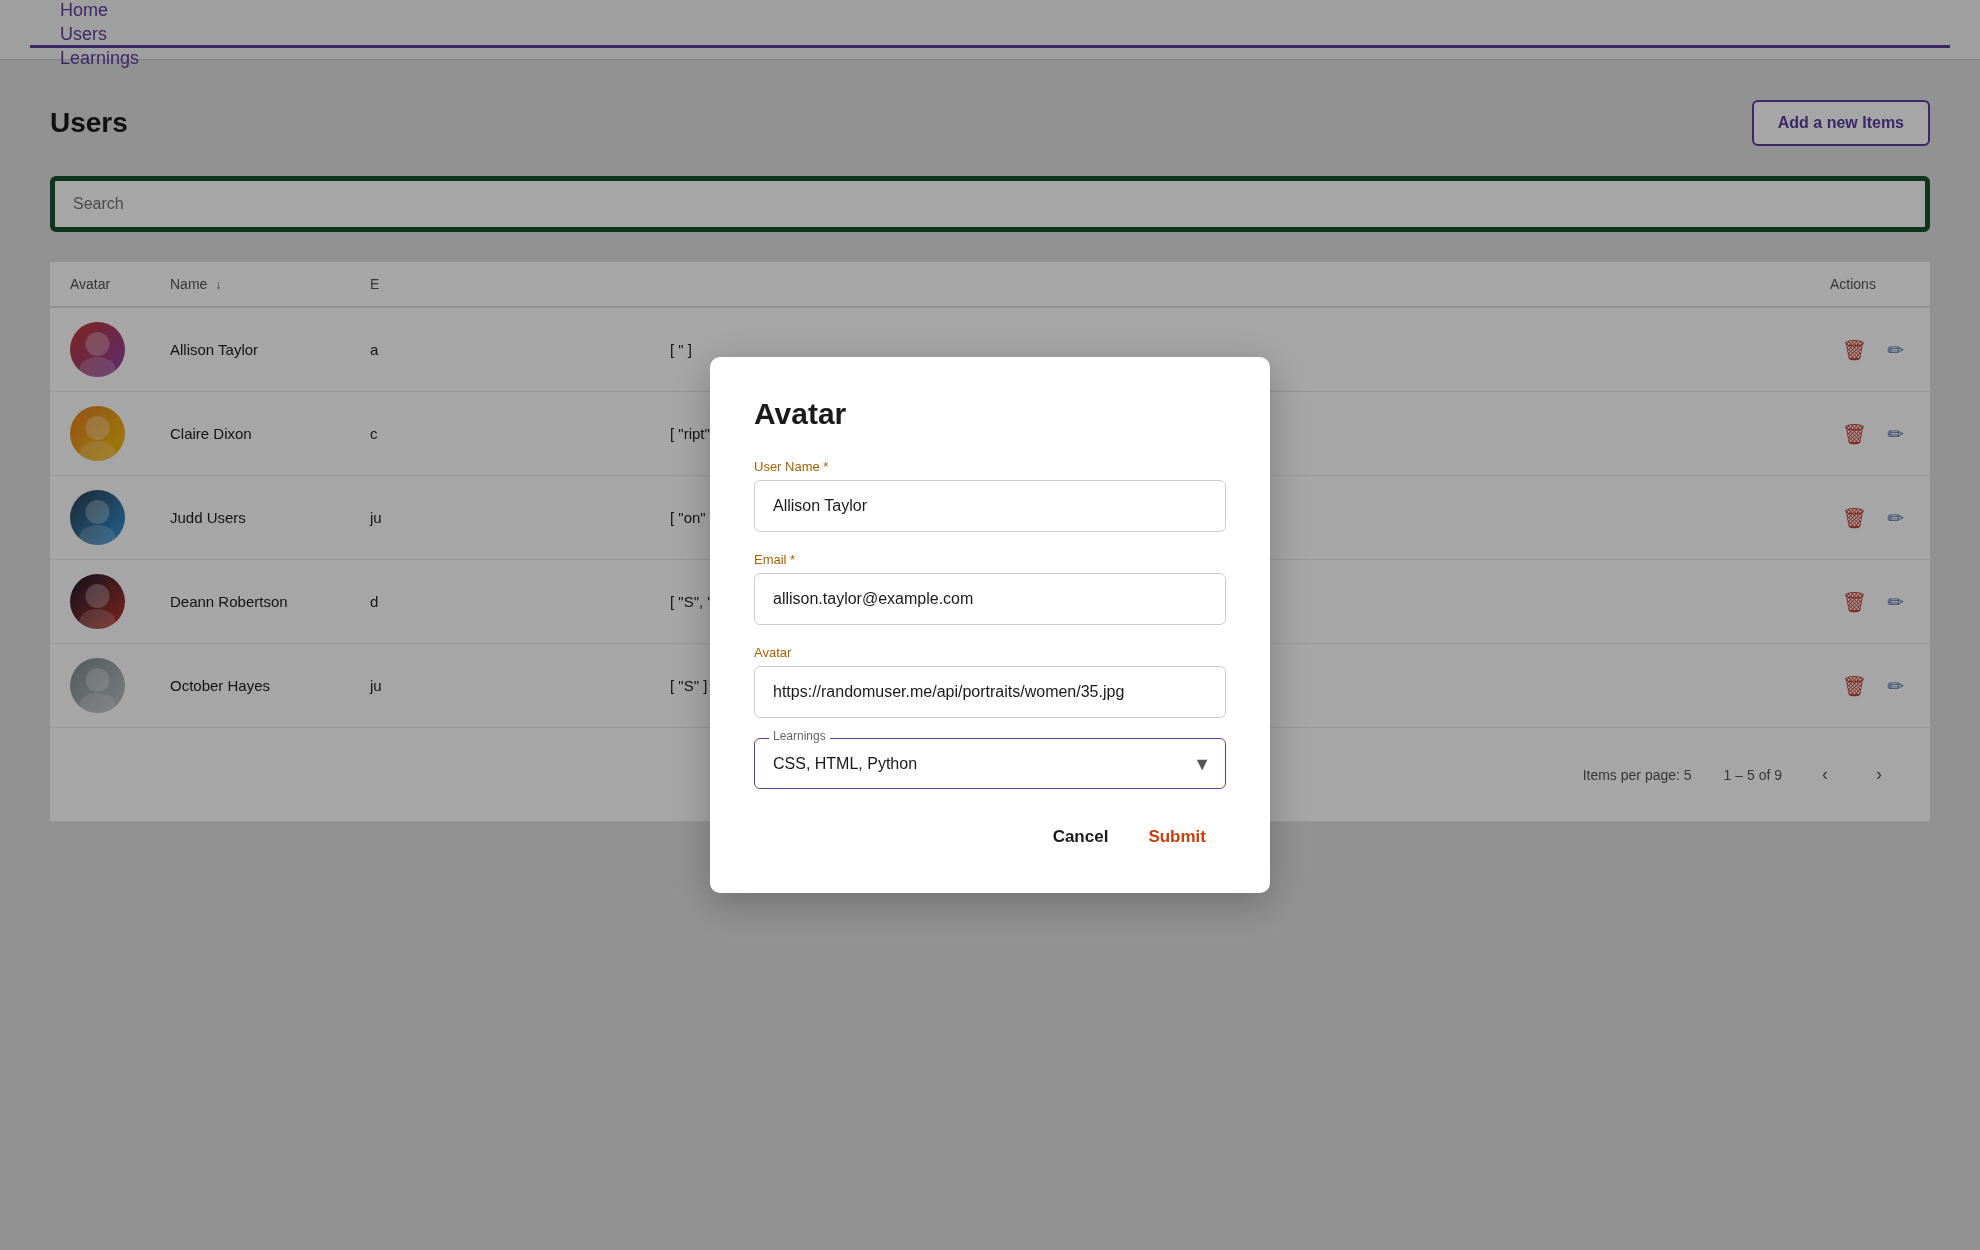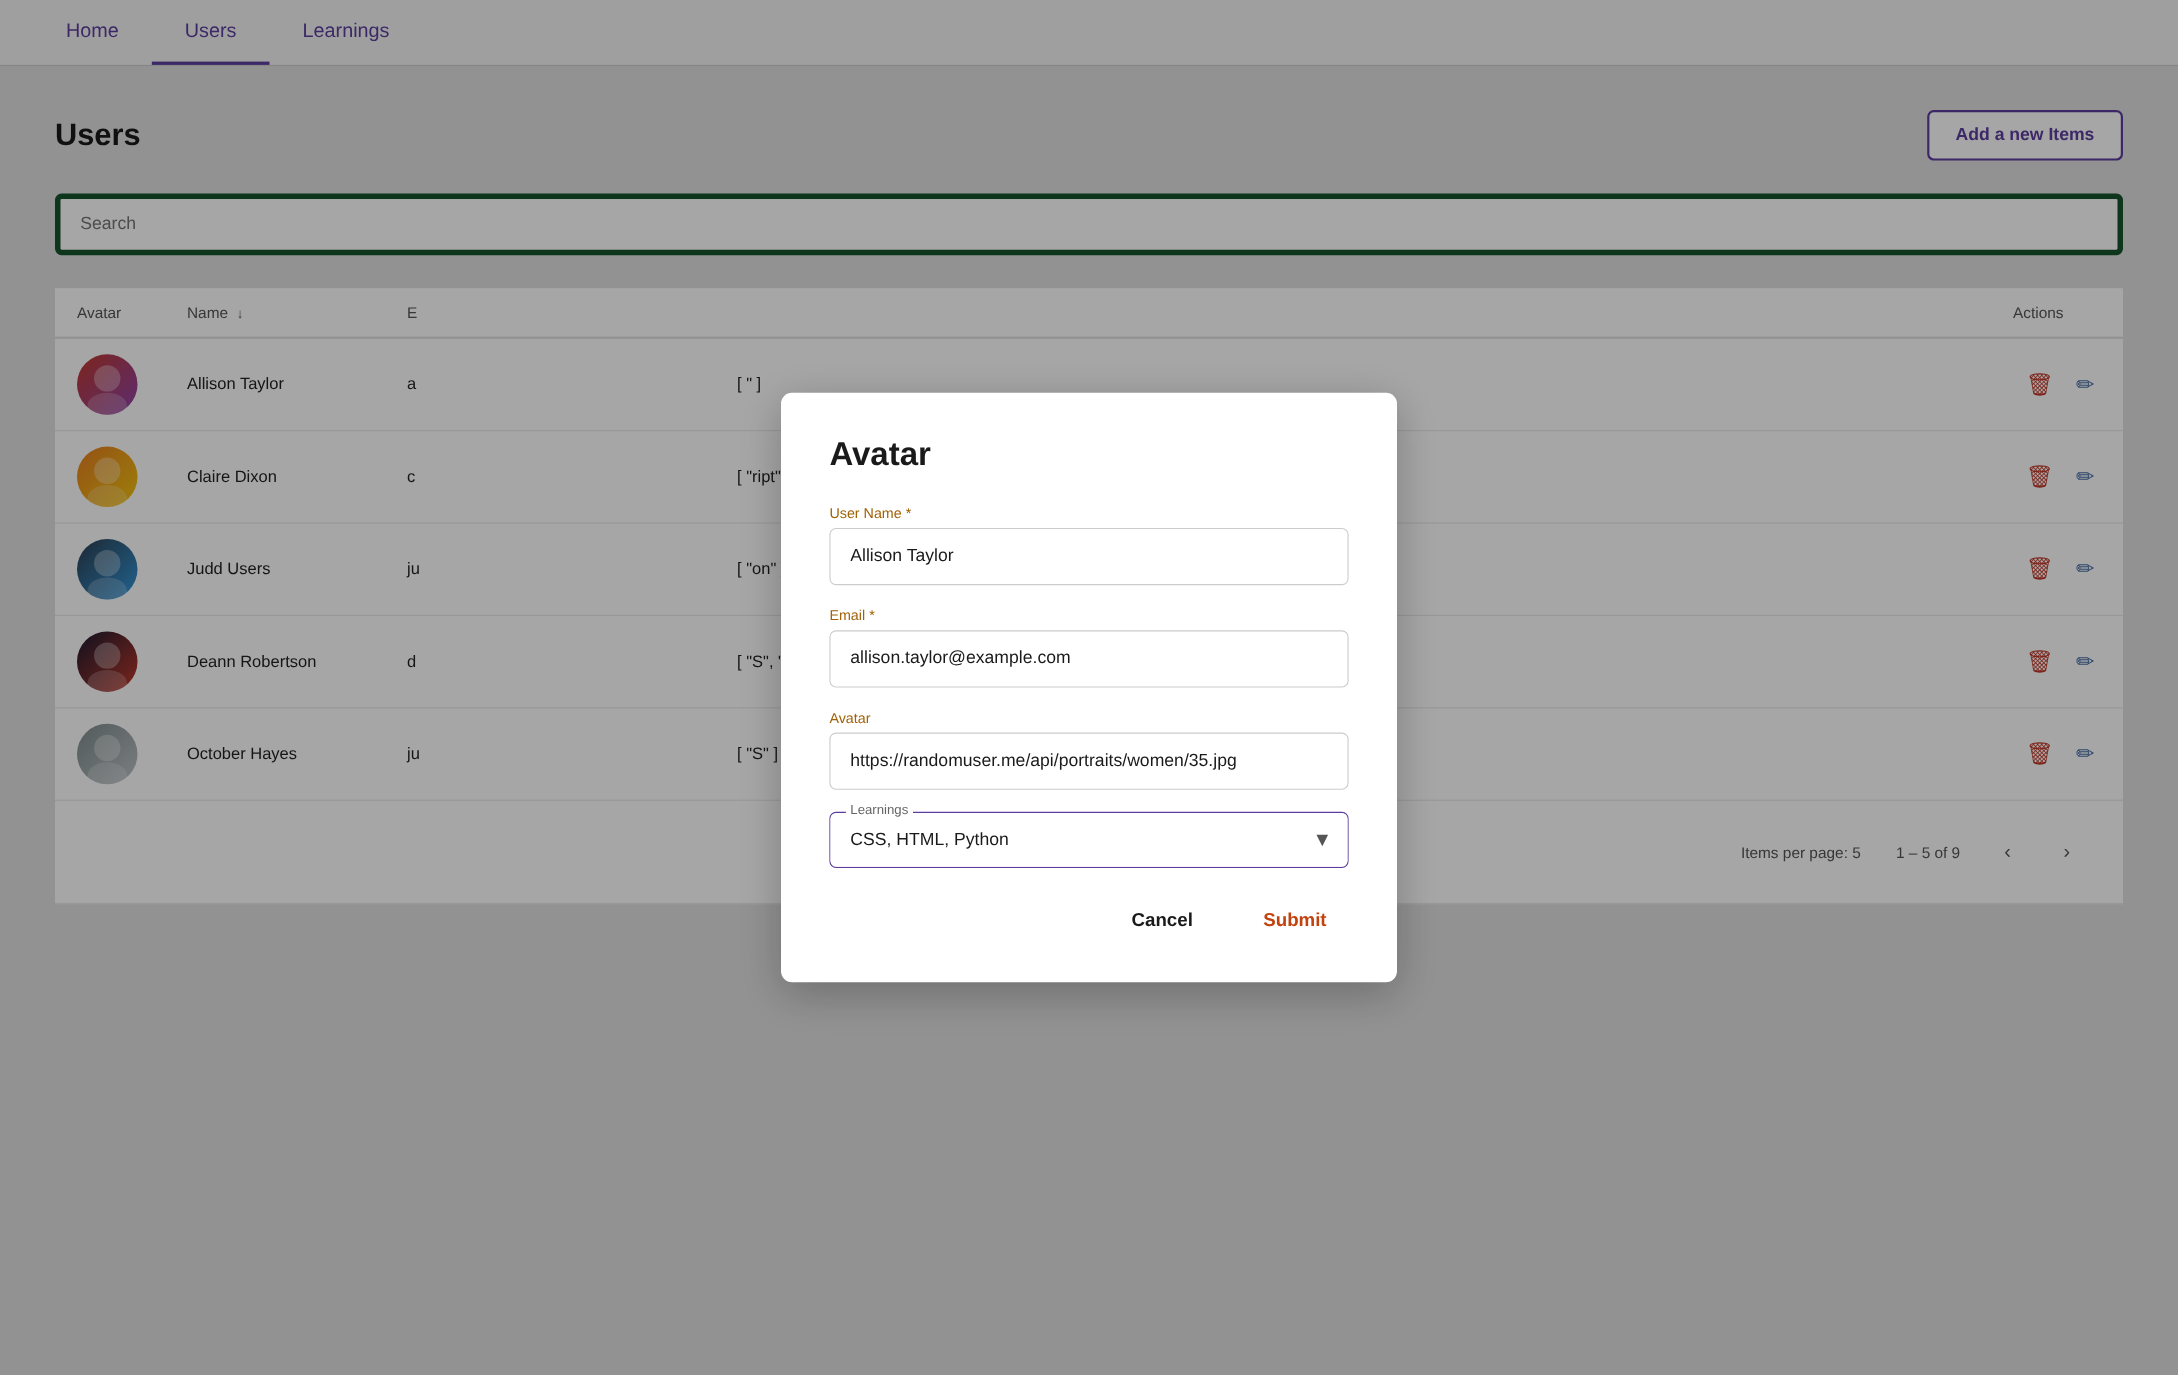--- a/index.html
+++ b/index.html
@@ -11,20 +11,21 @@
     }
 
     
     .nav-bar {
       display: flex;
       align-items: stretch;
       background: #f5f5f5;
       border-bottom: 1px solid #ccc;
       height: 60px;
       padding: 0 30px;
+      flex-direction: column;
     }
     .nav-tab {
       display: flex;
       align-items: center;
       padding: 0 30px;
       font-size: 18px;
       color: #5c3d9e;
       font-weight: 500;
       cursor: pointer;
       border-bottom: 3px solid transparent;
@@ -234,21 +235,20 @@
       top: 50%;
       transform: translateY(-50%);
       color: #555;
       font-size: 18px;
       pointer-events: none;
     }
 
     .modal-actions {
       display: flex;
       justify-content: flex-end;
-      gap: 24px;
       margin-top: 10px;
     }
     .cancel-btn {
       background: none;
       border: none;
       font-size: 17px;
       font-weight: 600;
       color: #1a1a1a;
       cursor: pointer;
       padding: 10px 20px;

